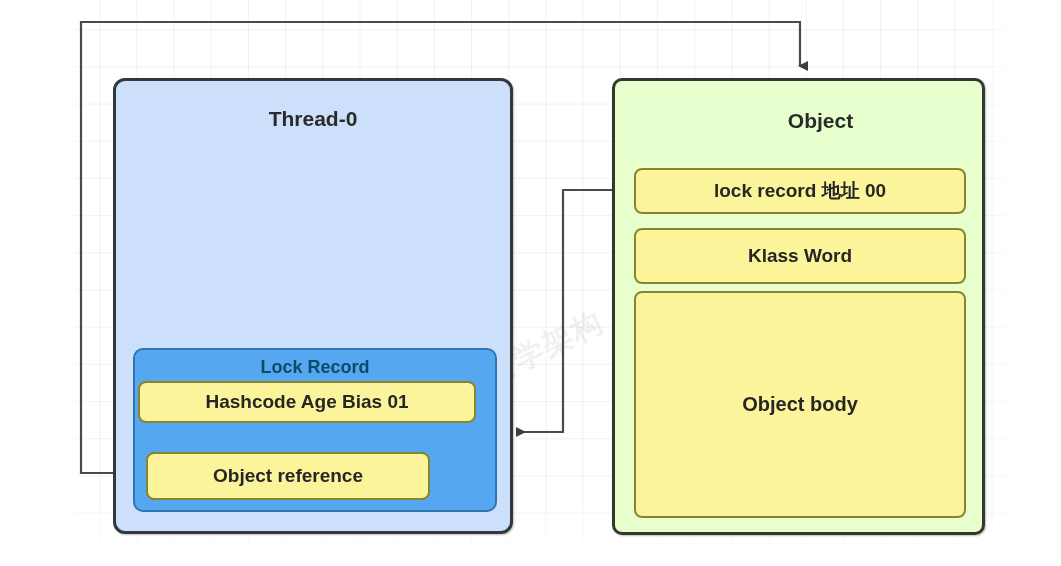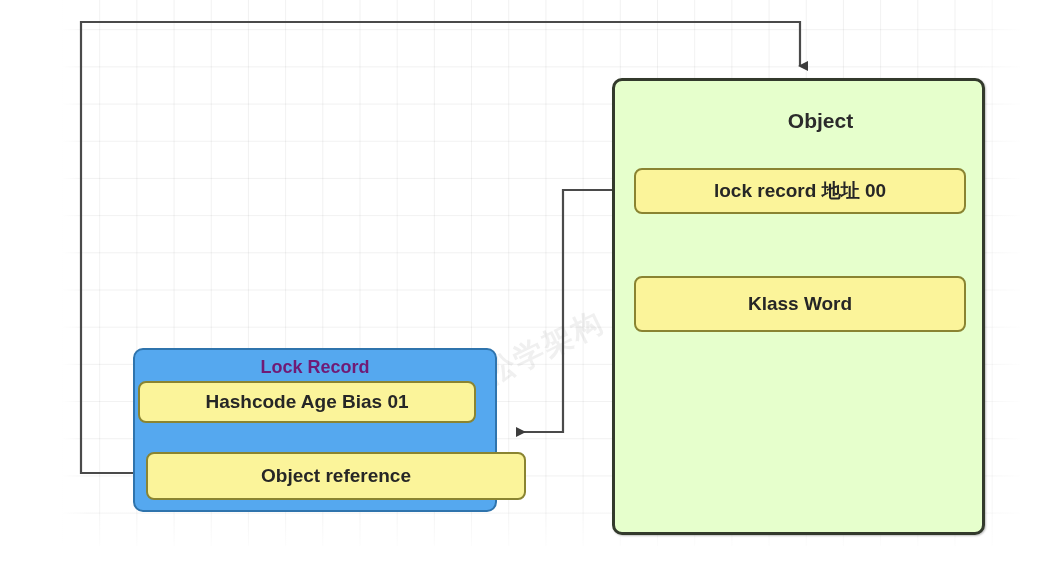--- a/index.html
+++ b/index.html
@@ -107,39 +107,39 @@
     border-radius: 10px;
     display: block;
   }
   .lockrecord-title {
     position: absolute;
     left: 0; top: 7px;
     width: 100%;
     text-align: center;
     font-size: 18px;
     font-weight: bold;
-    color: #701a75;
+    color: #0c4a6e;
   }
 
   .yellow {
     background: #fbf49a;
     border: 2px solid #8a8431;
     color: #262626;
     font-weight: bold;
     border-radius: 8px;
   }
 
   .lr-row1 {
     left: 138px; top: 381px;
     width: 338px; height: 42px;
     font-size: 19px;
   }
   .lr-row2 {
     left: 146px; top: 452px;
-    width: 380px; height: 48px;
+    width: 284px; height: 48px;
     font-size: 19px;
   }
 
   .object-box {
     left: 612px; top: 78px;
     width: 373px; height: 457px;
     background: #e6ffcc;
     border: 3px solid #333a2c;
     border-radius: 10px;
     align-items: flex-start;
@@ -158,21 +158,20 @@
 
   .ob-row1 {
     left: 634px; top: 168px;
     width: 332px; height: 46px;
     font-size: 19px;
   }
   .ob-row2 {
     left: 634px; top: 228px;
     width: 332px; height: 56px;
     font-size: 19px;
-    margin-top: 48px;
   }
   .ob-body {
     left: 634px; top: 291px;
     width: 332px; height: 227px;
     font-size: 20px;
   }
 
   
   .wires {
     position: absolute;
@@ -201,28 +200,32 @@
       <marker id="arrow-left" markerWidth="10" markerHeight="10" refX="9" refY="5" orient="auto" markerUnits="userSpaceOnUse">
         <path d="M10,0 L10,10 L0,5 z" fill="#3d3d3d"></path>
       </marker>
     </defs>
 
     <path d="M 146 473 L 81 473 L 81 22 L 800 22 L 800 66" fill="none" stroke="#4a4a4a" stroke-width="2.2" marker-end="url(#arrow-down)"></path>
 
     <path d="M 634 190 L 563 190 L 563 432 L 517 432" fill="none" stroke="#4a4a4a" stroke-width="2.2" marker-end="url(#arrow-left)"></path>
   </svg>
 
+  <div class="box thread-box">
+    <div class="thread-title">Thread-0</div>
+  </div>
 
   <div class="box lockrecord-box">
     <div class="lockrecord-title">Lock Record</div>
   </div>
 
   <div class="box yellow lr-row1">Hashcode Age Bias 01</div>
   <div class="box yellow lr-row2">Object reference</div>
 
   <div class="box object-box">
     <div class="object-title">Object</div>
   </div>
 
   <div class="box yellow ob-row1">lock record 地址 00</div>
   <div class="box yellow ob-row2">Klass Word</div>
+  <div class="box yellow ob-body">Object body</div>
 
 </div>
 
 </body></html>

